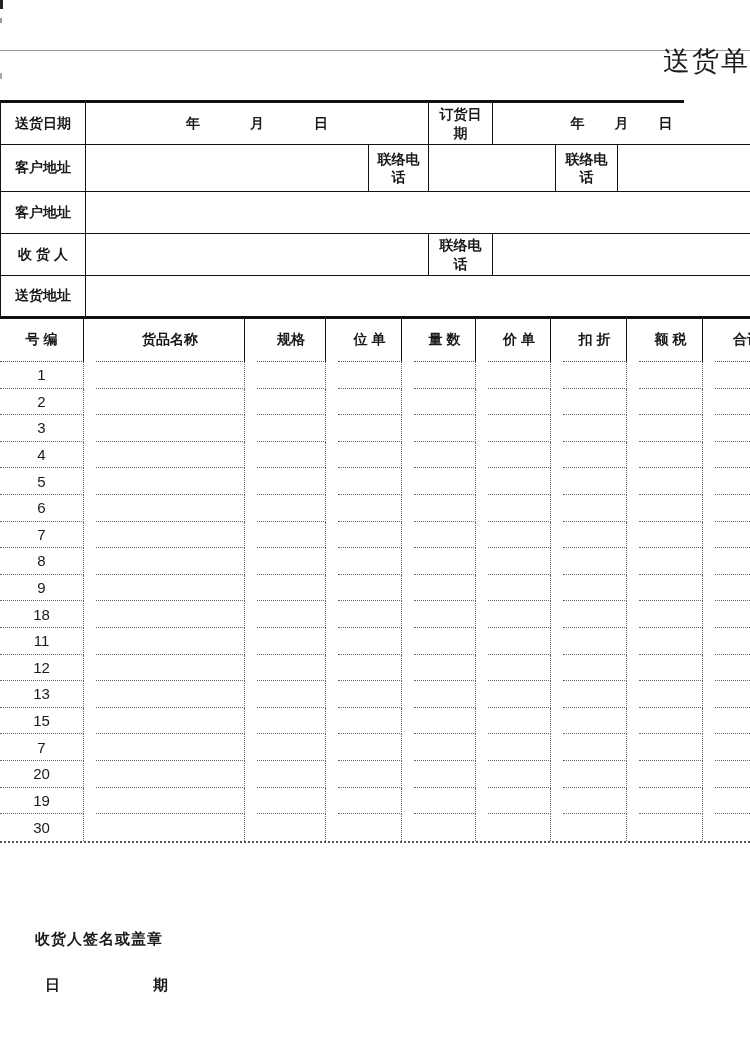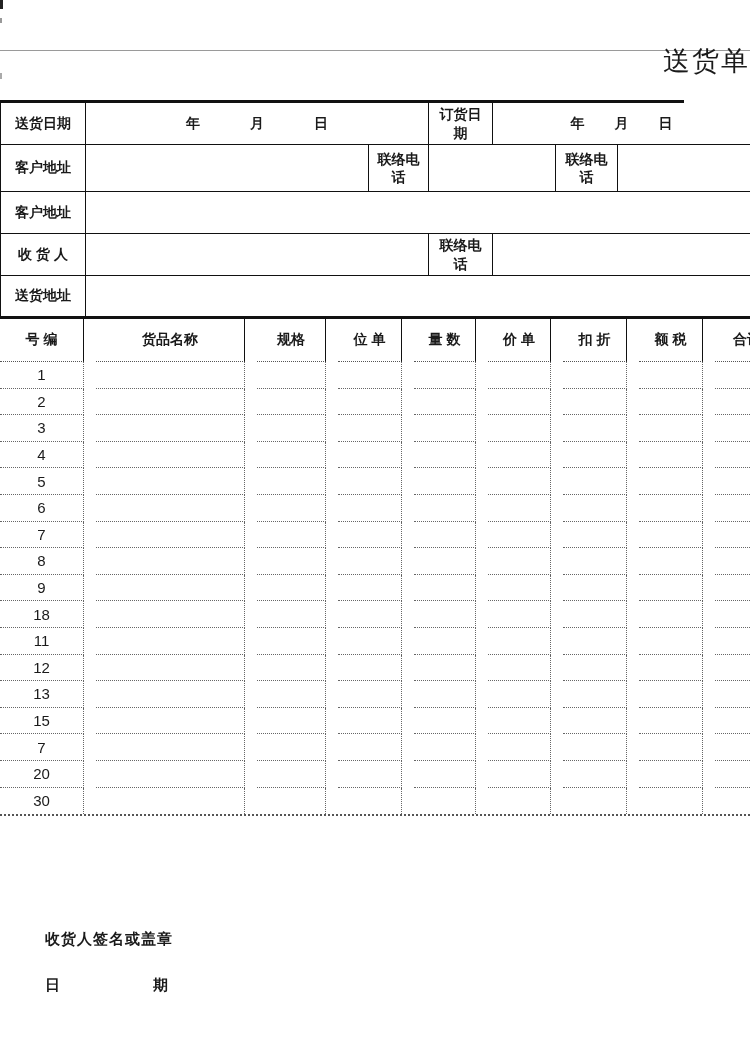--- a/index.html
+++ b/index.html
@@ -74,21 +74,21 @@
     border-right:1px dotted #666;
     border-bottom:1px dotted #666;
     display:flex;align-items:center;justify-content:center;
     font-size:15px;
     box-sizing:border-box;
   }
   .irow:last-child .icell{border-bottom:none;}
 
   
   .sig{
-    position:absolute;top:930px;left:45px;
+    position:absolute;top:930px;left:35px;
     font-size:15px;font-weight:bold;letter-spacing:1px;
   }
   .dateline{
     position:absolute;top:976px;left:45px;
     font-size:15px;font-weight:bold;
     display:flex;column-gap:93px;
   }
 </style>
 </head>
 <body>
@@ -329,20 +329,32 @@
           <div class="icell"></div>
           <div class="icell"></div>
           <div class="icell"></div>
           <div class="icell"></div>
           <div class="icell"></div>
           <div class="icell"></div>
           <div class="icell"></div>
           <div class="icell"></div>
         </div>
         <div class="irow">
+          <div class="icell">19</div>
+          <div class="icell"></div>
+          <div class="icell"></div>
+          <div class="icell"></div>
+          <div class="icell"></div>
+          <div class="icell"></div>
+          <div class="icell"></div>
+          <div class="icell"></div>
+          <div class="icell"></div>
+          <div class="icell"></div>
+        </div>
+        <div class="irow">
           <div class="icell">30</div>
           <div class="icell"></div>
           <div class="icell"></div>
           <div class="icell"></div>
           <div class="icell"></div>
           <div class="icell"></div>
           <div class="icell"></div>
           <div class="icell"></div>
           <div class="icell"></div>
           <div class="icell"></div>

